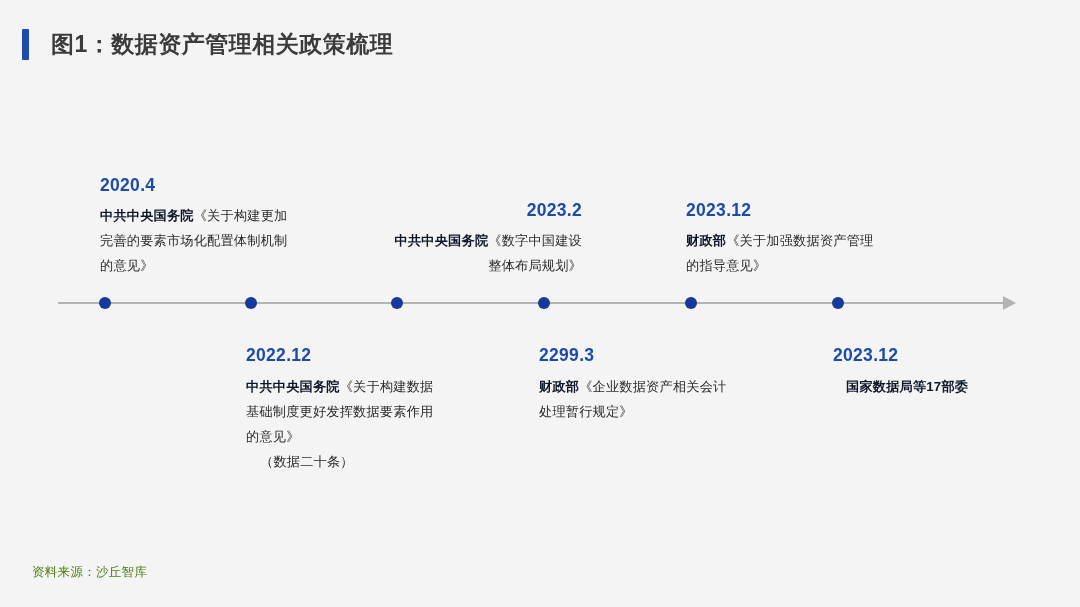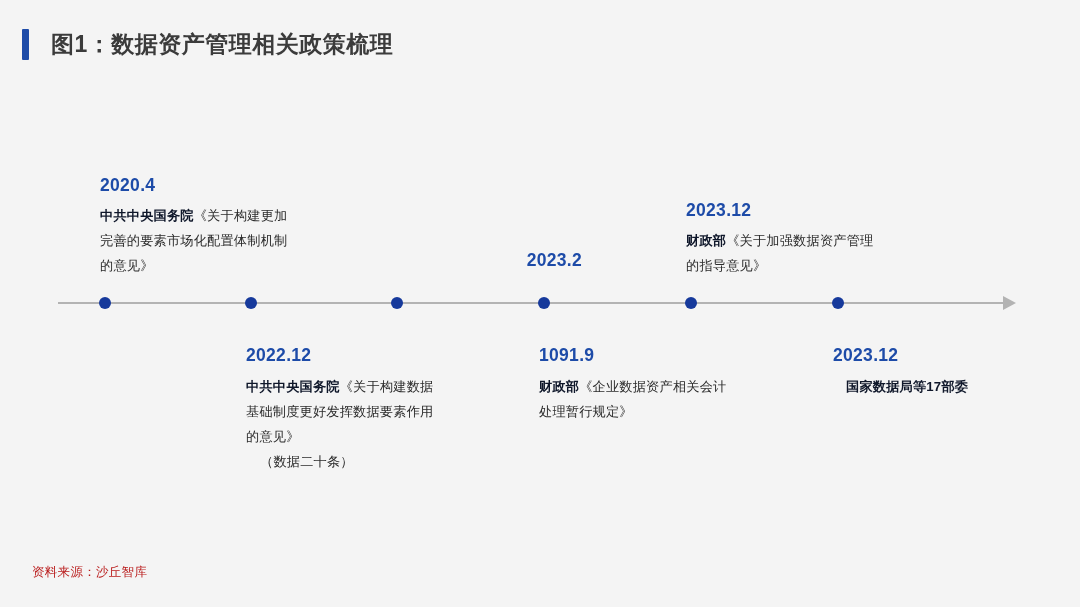--- a/index.html
+++ b/index.html
@@ -114,21 +114,21 @@
     display: block;
     padding-left: 14px;
   }
 
   
   .footer-source {
     position: absolute;
     left: 32px;
     top: 564px;
     font-size: 12.5px;
-    color: #b91c1c;
+    color: #4d7c0f;
     letter-spacing: 0.3px;
   }
 </style>
 </head>
 <body>
 
 <div class="header">
   <div class="accent-bar"></div>
   <div class="page-title">图1：数据资产管理相关政策梳理</div>
 </div>
@@ -148,23 +148,24 @@
       <div class="event above" style="left: 100px; bottom: 329px;">
         <div class="event-year">2020.4</div>
         <div class="event-body"><span class="event-agency">中共中央国务院</span><span class="event-doc">《关于构建更加完善的要素市场化配置体制机制的意见》</span></div>
       </div>
       <div class="event below" style="left: 246px; top: 347px;">
         <div class="event-year">2022.12</div>
         <div class="event-body"><span class="event-agency">中共中央国务院</span><span class="event-doc">《关于构建数据基础制度更好发挥数据要素作用的意见》</span><span class="event-note">（数据二十条）</span></div>
       </div>
       <div class="event above" style="left: 392px; bottom: 329px; text-align: right;">
         <div class="event-year">2023.2</div>
+        <div class="event-body"><span class="event-agency">中共中央国务院</span><span class="event-doc">《数字中国建设整体布局规划》</span></div>
       </div>
       <div class="event below" style="left: 539px; top: 347px;">
-        <div class="event-year">1091.9</div>
+        <div class="event-year">2299.3</div>
         <div class="event-body"><span class="event-agency">财政部</span><span class="event-doc">《企业数据资产相关会计处理暂行规定》</span></div>
       </div>
       <div class="event above" style="left: 686px; bottom: 329px;">
         <div class="event-year">2023.12</div>
         <div class="event-body"><span class="event-agency">财政部</span><span class="event-doc">《关于加强数据资产管理的指导意见》</span></div>
       </div>
       <div class="event below" style="left: 833px; top: 347px;">
         <div class="event-year">2023.12</div>
         <div class="event-body"><span class="event-agency block">国家数据局等17部委</span></div>
       </div>

